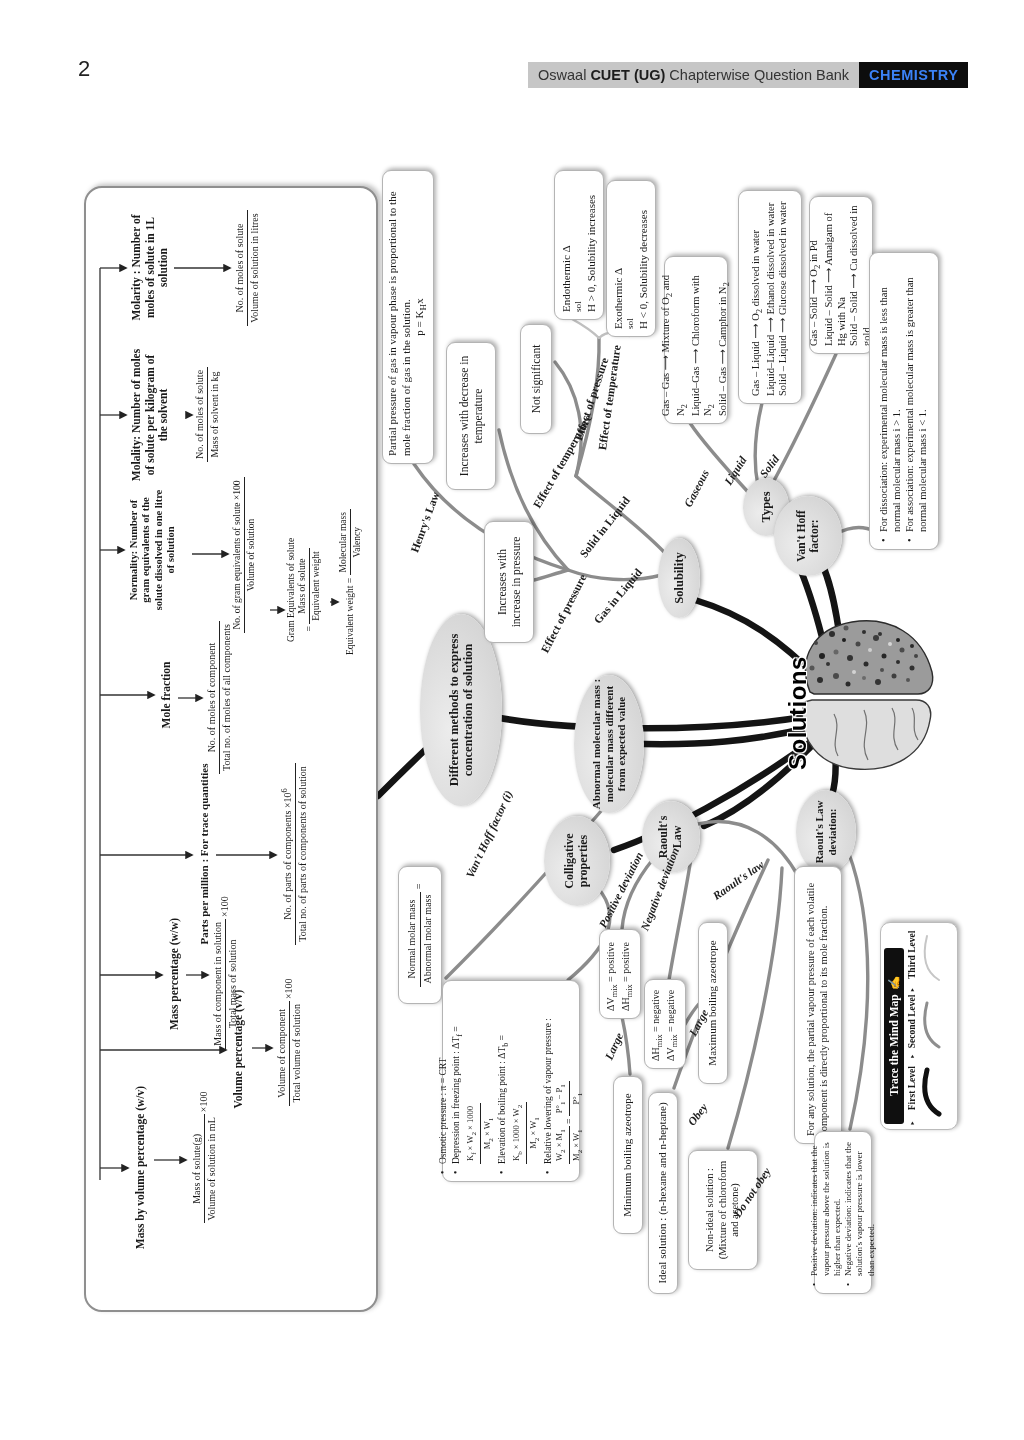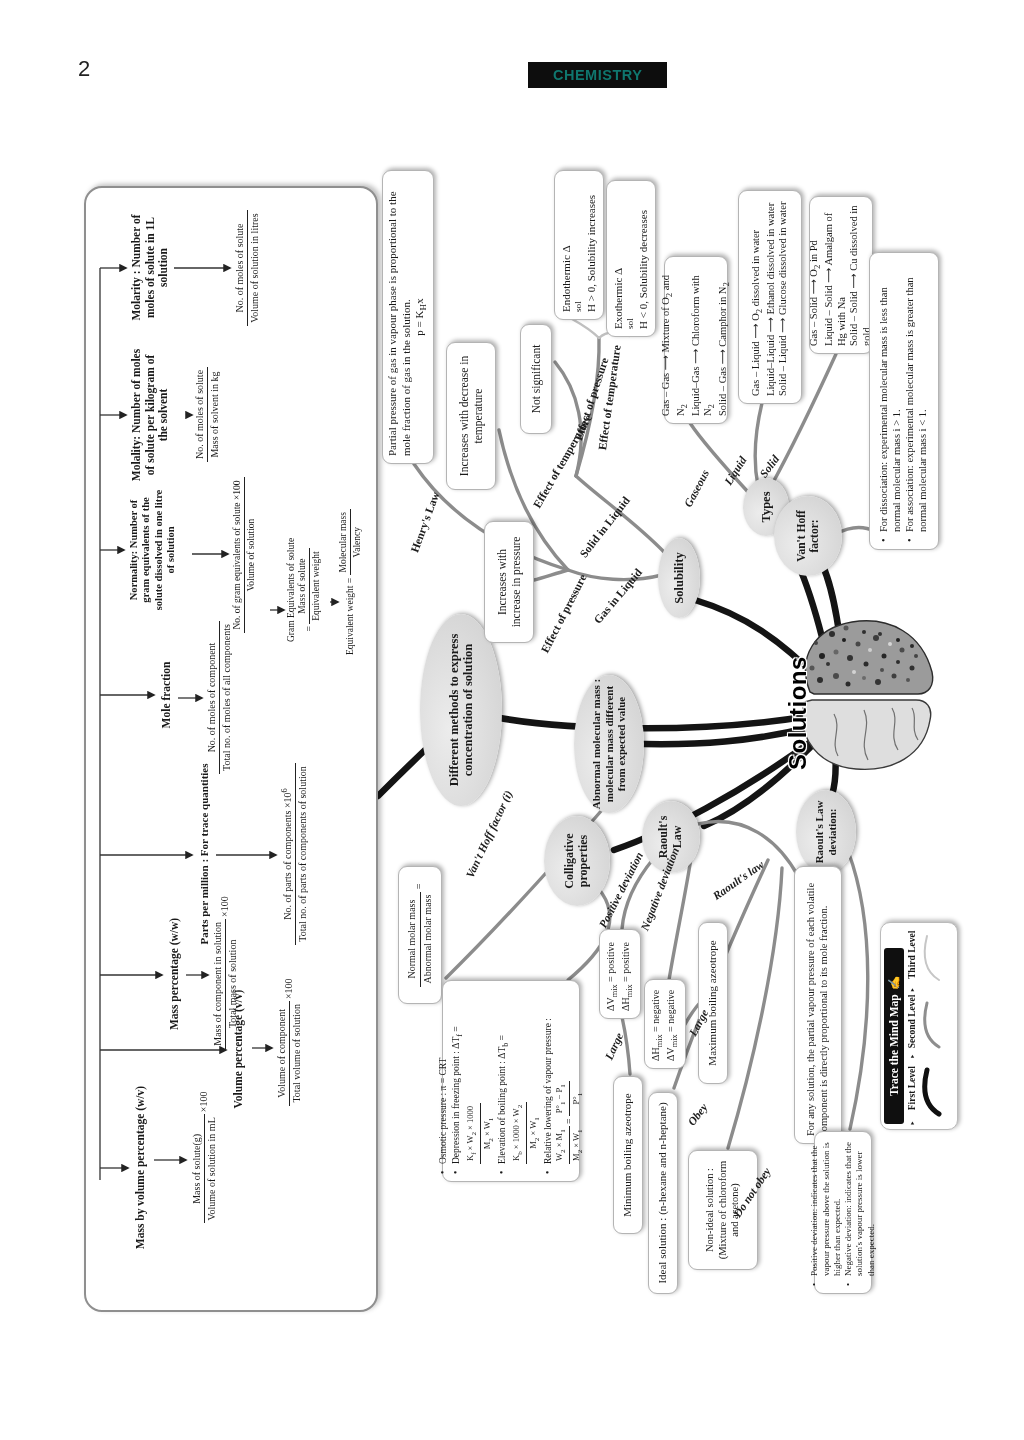--- a/index.html
+++ b/index.html
@@ -3,21 +3,21 @@
 <meta charset="utf-8">
 <style>
   html,body{margin:0;padding:0;background:#e9e9e9;}
   .page{position:relative;width:1024px;height:1440px;background:#ffffff;margin:0 auto;overflow:hidden;
         font-family:"Liberation Serif",serif;color:#1a1a1a;}
   
   .hdr-num{position:absolute;left:78px;top:56px;font-family:"Liberation Sans",sans-serif;font-size:22px;color:#222;}
   .hdr-bar{position:absolute;left:528px;top:62px;height:26px;display:flex;font-family:"Liberation Sans",sans-serif;font-size:14.5px;line-height:26px;}
   .hdr-brand{background:#c6c6c6;color:#333;padding:0 10px;white-space:nowrap;}
   .hdr-brand b{color:#1c1c1c;}
-  .hdr-subject{background:#0d0d0d;color:#0f766e;font-weight:bold;padding:0 25px;letter-spacing:.5px;}
+  .hdr-subject{background:#0d0d0d;color:#3b82f6;font-weight:bold;padding:0 10px;letter-spacing:.5px;}
   
   .map-wrap{position:absolute;left:80px;top:145px;width:1195px;height:880px;
             transform-origin:0 0;transform:rotate(-90deg) translateX(-1195px);}
   .map-wrap svg.curves{position:absolute;left:0;top:0;z-index:0;}
   
   .conc-box{position:absolute;left:28px;top:4px;width:1122px;height:290px;background:#fff;
             border:2px solid #8f8f8f;border-radius:18px;box-shadow:2px 3px 5px rgba(0,0,0,.25);z-index:1;}
   .conc-box svg{position:absolute;left:0;top:0;}
   .colh{position:absolute;font-weight:bold;font-size:11.5px;line-height:1.18;text-align:center;z-index:2;}
   .colf{position:absolute;font-size:10px;line-height:1.15;text-align:center;z-index:2;white-space:nowrap;}
@@ -58,20 +58,21 @@
   .small{font-size:10.5px;}
   .tiny{font-size:9px;line-height:1.25;}
 </style>
 </head>
 <body>
 
 <div class="page">
 
   <div class="hdr-num">2</div>
   <div class="hdr-bar">
+    <div class="hdr-brand"><span>Oswaal </span><b>CUET (UG)</b><span> Chapterwise Question Bank</span></div>
     <div class="hdr-subject">CHEMISTRY</div>
   </div>
 
   <div class="map-wrap">
 
     <svg class="curves" width="1195" height="880" viewBox="0 0 1195 880">
 
       <g stroke="#141414" stroke-width="6.5" fill="none" stroke-linecap="round">
         <path d="M 660,740 C 700,700 725,665 740,615"></path>
         <path d="M 678,748 C 748,732 792,714 812,697"></path>

